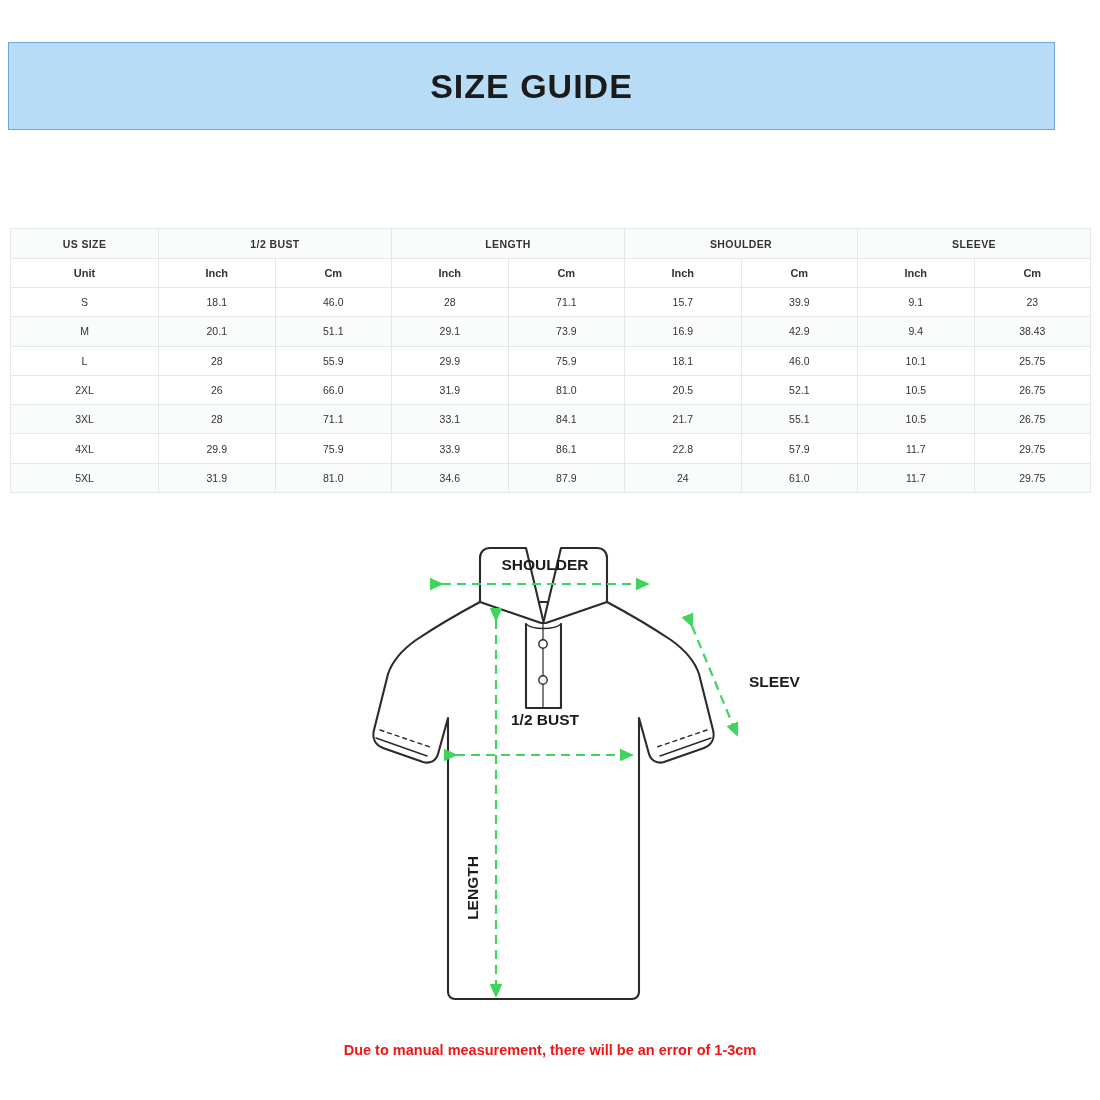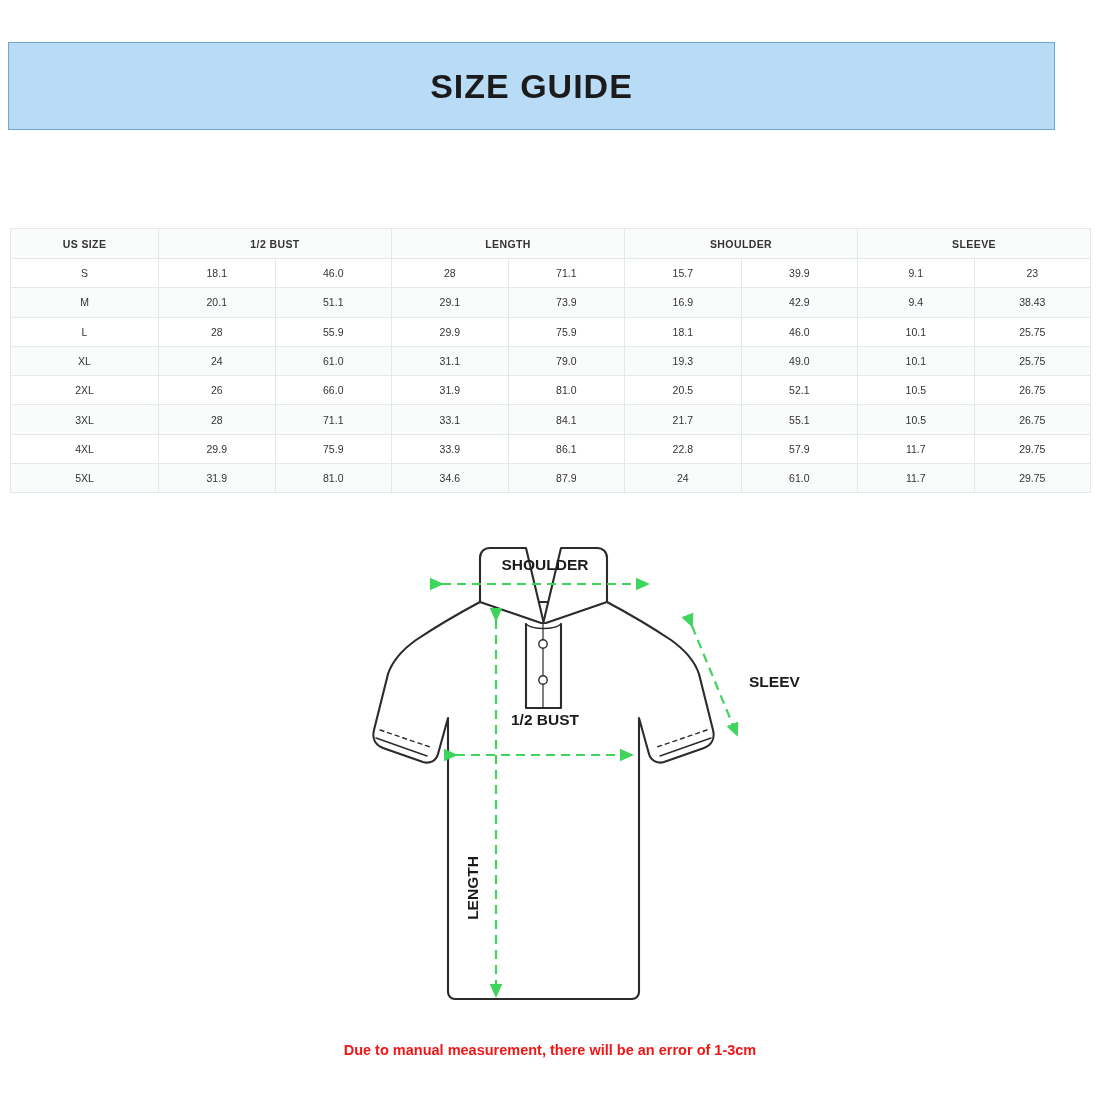--- a/index.html
+++ b/index.html
@@ -130,20 +130,31 @@
       <thead>
         <tr class="grp-head">
           <th>US SIZE</th>
           <th colspan="2">1/2 BUST</th>
           <th colspan="2">LENGTH</th>
           <th colspan="2">SHOULDER</th>
           <th colspan="2">SLEEVE</th>
         </tr>
       </thead>
       <tbody>
+        <tr class="unit-row">
+          <td>Unit</td>
+          <td>Inch</td>
+          <td>Cm</td>
+          <td>Inch</td>
+          <td>Cm</td>
+          <td>Inch</td>
+          <td>Cm</td>
+          <td>Inch</td>
+          <td>Cm</td>
+        </tr>
 
         <tr class="data-row">
           <td class="sz">S</td>
           <td>18.1</td>
           <td>46.0</td>
           <td>28</td>
           <td>71.1</td>
           <td>15.7</td>
           <td>39.9</td>
           <td>9.1</td>
@@ -167,31 +178,20 @@
           <td>28</td>
           <td>55.9</td>
           <td>29.9</td>
           <td>75.9</td>
           <td>18.1</td>
           <td>46.0</td>
           <td>10.1</td>
           <td>25.75</td>
         </tr>
 
-        <tr class="data-row alt">
-          <td class="sz">XL</td>
-          <td>24</td>
-          <td>61.0</td>
-          <td>31.1</td>
-          <td>79.0</td>
-          <td>19.3</td>
-          <td>49.0</td>
-          <td>10.1</td>
-          <td>25.75</td>
-        </tr>
 
         <tr class="data-row">
           <td class="sz">2XL</td>
           <td>26</td>
           <td>66.0</td>
           <td>31.9</td>
           <td>81.0</td>
           <td>20.5</td>
           <td>52.1</td>
           <td>10.5</td>

